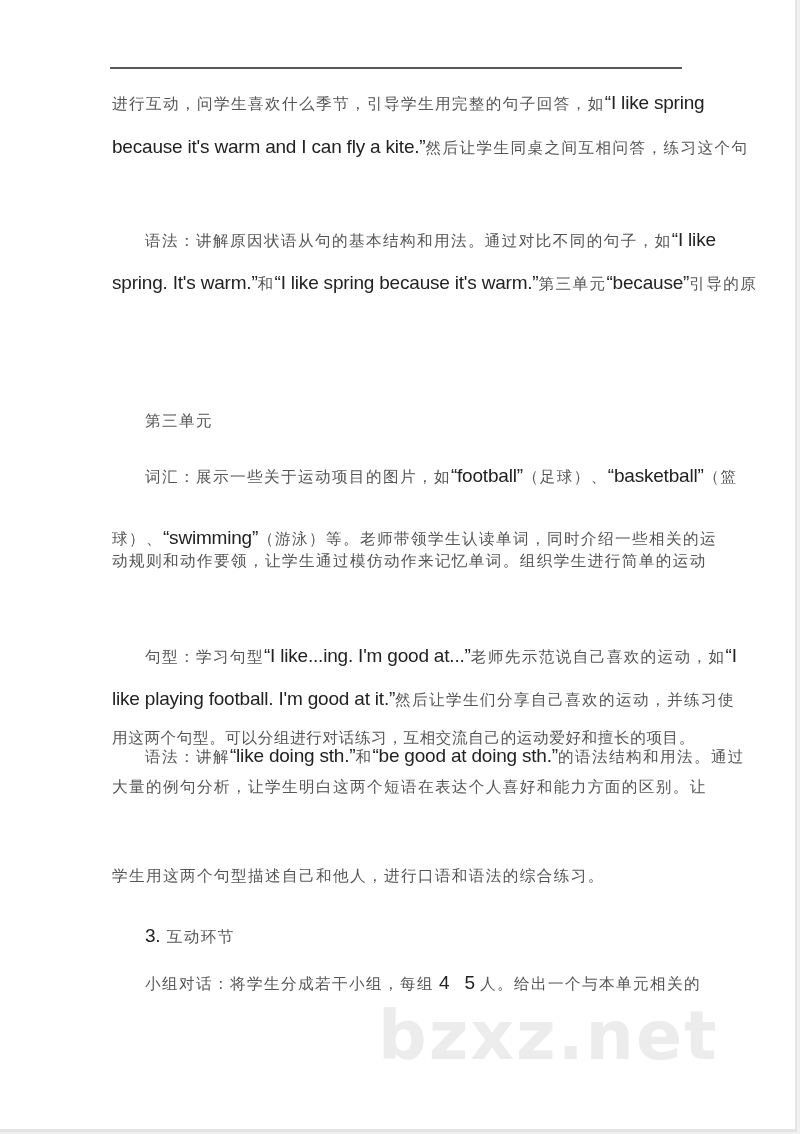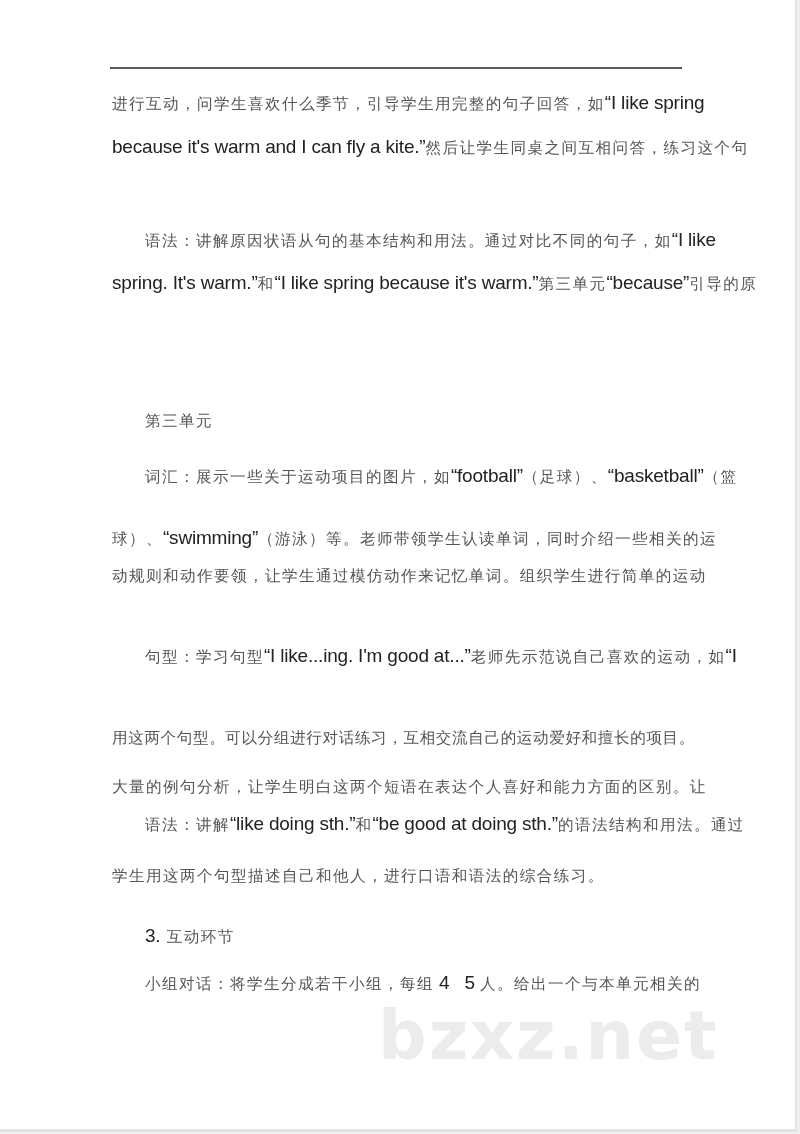--- a/index.html
+++ b/index.html
@@ -35,26 +35,27 @@
   <div class="line justify" style="top:93px"><span>进行互动，问学生喜欢什么季节，引导学生用完整的句子回答，如</span><span class="en">“I like spring</span></div>
   <div class="line justify" style="top:137px"><span class="en">because it's warm and I can fly a kite.”</span><span>然后让学生同桌之间互相问答，练习这个句</span></div>
 
   <div class="line justify indent" style="top:230px"><span>语法：讲解原因状语从句的基本结构和用法。通过对比不同的句子，如</span><span class="en">“I like</span></div>
   <div class="line justify" style="top:273px"><span class="en">spring. It's warm.”</span><span>和</span><span class="en">“I like spring because it's warm.”</span><span>第三单元</span><span class="en">“because”</span><span>引导的原</span></div>
 
   <div class="line indent" style="top:411px"><span>第三单元</span></div>
 
   <div class="line justify indent" style="top:466px"><span>词汇：展示一些关于运动项目的图片，如</span><span class="en">“football”</span><span>（足球）、</span><span class="en">“basketball”</span><span>（篮</span></div>
   <div class="line justify" style="top:528px"><span>球）、</span><span class="en">“swimming”</span><span>（游泳）等。老师带领学生认读单词，同时介绍一些相关的运</span></div>
-  <div class="line justify" style="top:566px"><span>动规则和动作要领，让学生通过模仿动作来记忆单词。组织学生进行简单的运动</span></div>
+  <div class="line justify" style="top:551px"><span>动规则和动作要领，让学生通过模仿动作来记忆单词。组织学生进行简单的运动</span></div>
 
   <div class="line justify indent" style="top:646px"><span>句型：学习句型</span><span class="en">“I like...ing. I'm good at...”</span><span>老师先示范说自己喜欢的运动，如</span><span class="en">“I</span></div>
+  <div class="line justify" style="top:689px"><span class="en">like playing football. I'm good at it.”</span><span>然后让学生们分享自己喜欢的运动，并练习使</span></div>
   <div class="line justify" style="top:728px; letter-spacing:0.6px"><span>用这两个句型。可以分组进行对话练习，互相交流自己的运动爱好和擅长的项目。</span></div>
 
-  <div class="line justify indent" style="top:814px"><span>语法：讲解</span><span class="en">“like doing sth.”</span><span>和</span><span class="en">“be good at doing sth.”</span><span>的语法结构和用法。通过</span></div>
+  <div class="line justify indent" style="top:746px"><span>语法：讲解</span><span class="en">“like doing sth.”</span><span>和</span><span class="en">“be good at doing sth.”</span><span>的语法结构和用法。通过</span></div>
   <div class="line justify" style="top:777px"><span>大量的例句分析，让学生明白这两个短语在表达个人喜好和能力方面的区别。让</span></div>
   <div class="line" style="top:866px"><span>学生用这两个句型描述自己和他人，进行口语和语法的综合练习。</span></div>
 
   <div class="line indent" style="top:926px"><span class="en" style="color:#222">3.</span><span> 互动环节</span></div>
 
   <div class="line justify indent" style="top:973px"><span>小组对话：将学生分成若干小组，每组</span><span class="en" style="white-space:pre"> 4 </span><span class="en" style="white-space:pre">  5 </span><span>人。给出一个与本单元相关的</span></div>
 
   <div class="watermark">bzxz.net</div>
 </div>
 

